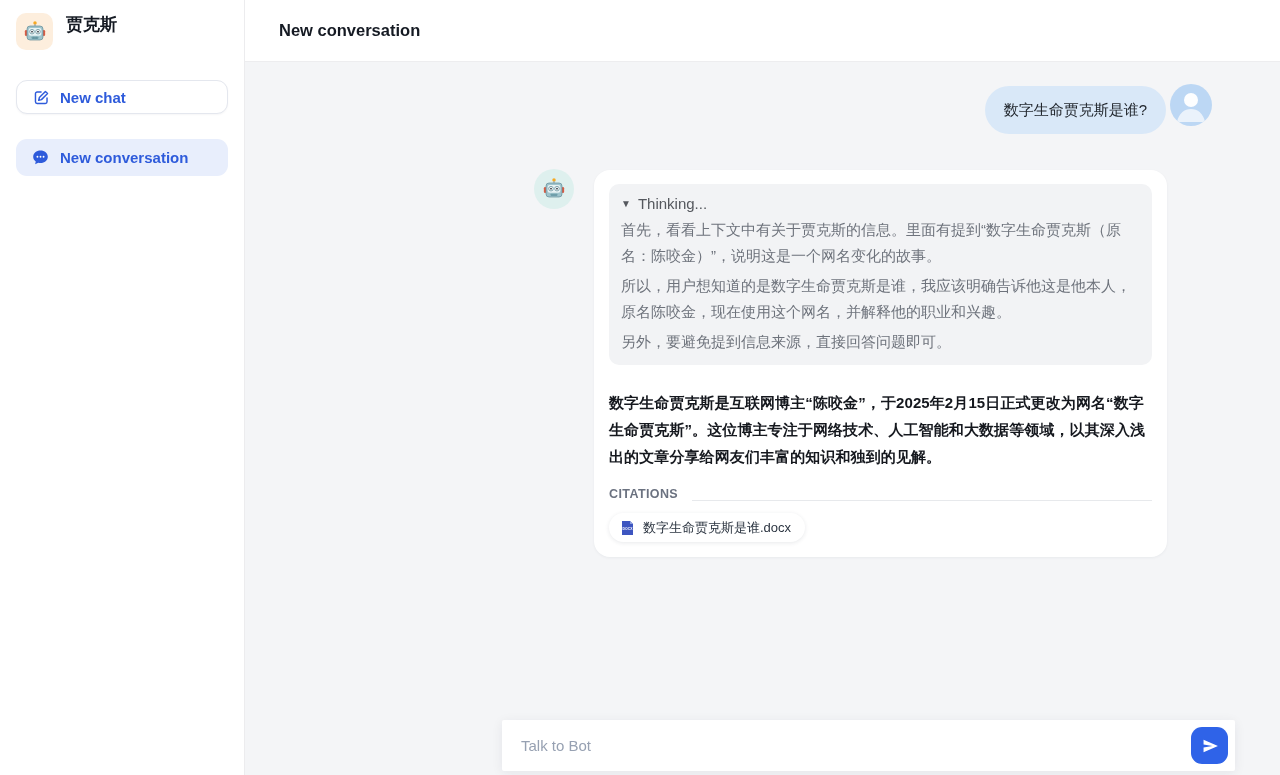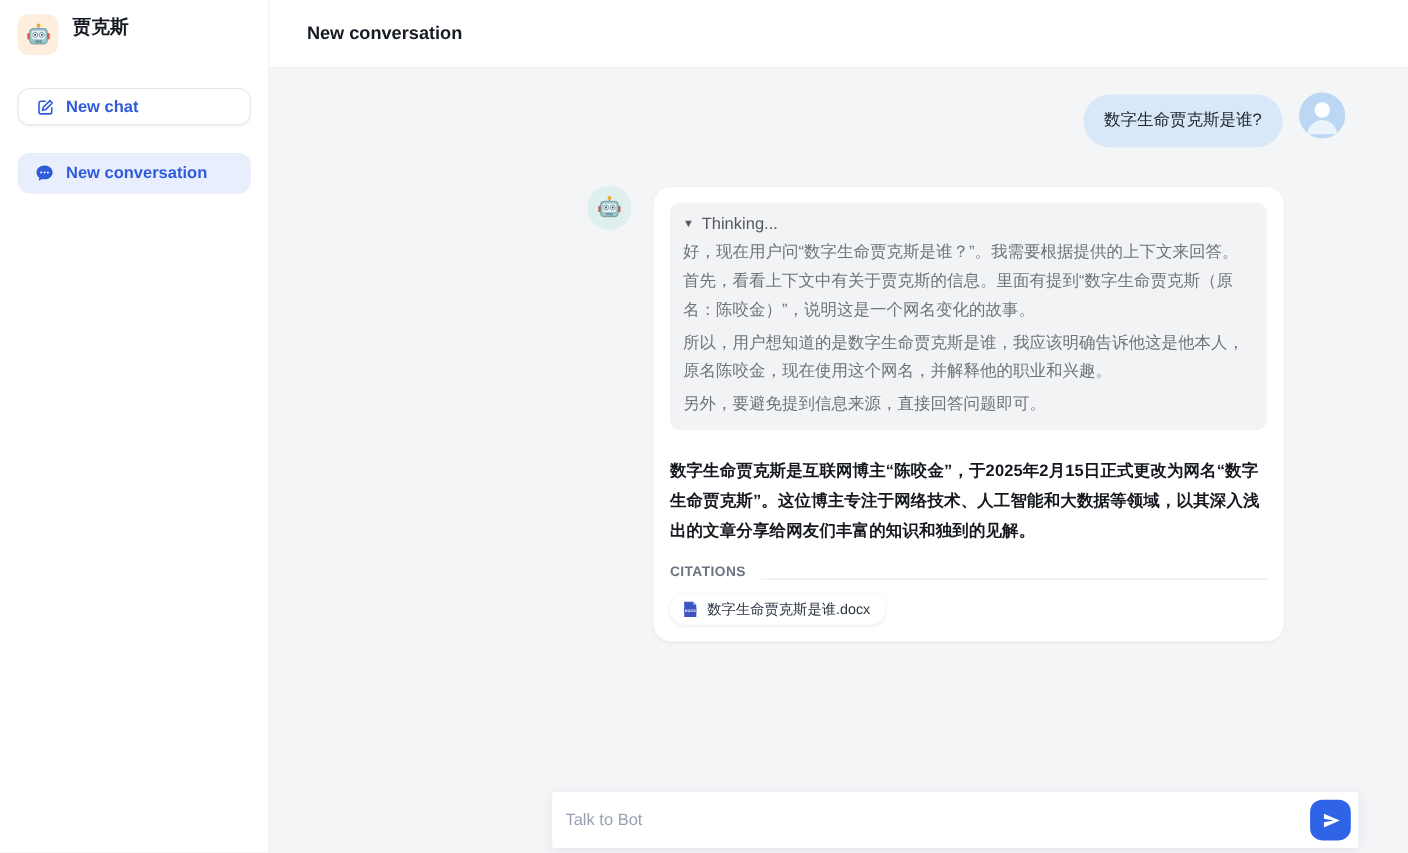--- a/index.html
+++ b/index.html
@@ -19,21 +19,21 @@
   .conv-item { display:flex; align-items:center; gap:11px; width:100%; height:37px; background:#e8eefc;
       border-radius:11px; padding:0 16px; color:#2e5bdb; font-size:15px; font-weight:600; cursor:pointer; }
 
   
   .main { flex:1; display:flex; flex-direction:column; min-width:0; }
   .topbar { height:62px; background:#fff; border-bottom:1px solid #ededef; display:flex; align-items:center; padding-left:34px; flex-shrink:0; }
   .topbar-title { font-size:16.5px; font-weight:700; color:#151a23; }
   .chat { position:relative; flex:1; background:#f4f5f7; }
 
   
-  .user-row { position:absolute; top:24px; right:57px; display:flex; align-items:flex-start; gap:15px; }
+  .user-row { position:absolute; top:24px; right:68px; display:flex; align-items:flex-start; gap:4px; }
   .user-bubble { background:#d9e8f8; border-radius:24px; padding:13px 19px; font-size:15px; color:#22272e; line-height:22px; }
   .user-avatar { width:42px; height:42px; border-radius:50%; background:#bcd7f4; overflow:hidden; flex-shrink:0; margin-top:-2px; }
 
   
   .bot-row { position:absolute; top:107px; left:289px; display:flex; align-items:flex-start; gap:20px; }
   .bot-avatar { width:40px; height:40px; border-radius:50%; background:#def0ee; display:flex; align-items:center; justify-content:center; flex-shrink:0; }
   .bot-card { width:573px; background:#fff; border-radius:16px; padding:14px 15px 15px; box-shadow:0 1px 3px rgba(25,35,60,.05); margin-top:1px; }
 
   .thinking-block { background:#f2f3f5; border-radius:10px; padding:7px 12px 10px; font-size:15px; line-height:26px; color:#6e737c; }
   .thinking-head { display:flex; align-items:center; gap:7px; color:#55585e; font-size:15px; line-height:26px; cursor:pointer; user-select:none; }
@@ -46,21 +46,21 @@
   .citations { margin-top:17px; }
   .cit-head { display:flex; align-items:flex-end; gap:14px; }
   .cit-label { font-size:12.5px; font-weight:600; color:#6b7280; letter-spacing:.4px; }
   .cit-line { flex:1; height:1px; background:#e7e9ec; }
   .citation-list { margin-top:12px; display:flex; gap:10px; }
   .cit-pill { display:inline-flex; align-items:center; gap:8px; height:29px; background:#fff; border-radius:15px;
       padding:0 14px 0 11px; font-size:13px; color:#2b3440; box-shadow:0 1px 4px rgba(25,35,60,.10); cursor:pointer; }
 
   
   .composer { position:absolute; left:257px; bottom:4px; width:733px; height:51px; background:#fff; border-radius:2px;
-      display:flex; align-items:center; padding:0 7px 0 12px; box-shadow:0 2px 12px rgba(25,35,60,.07); }
+      display:flex; align-items:center; padding:0 7px 0 19px; box-shadow:0 2px 12px rgba(25,35,60,.07); }
   .composer input { flex:1; border:none; outline:none; font-size:15px; color:#333a46; background:transparent; font-family:inherit; }
   .composer input::placeholder { color:#97a1b2; }
   .send-btn { width:37px; height:37px; border-radius:11px; background:#2f63e8; border:none; display:flex;
       align-items:center; justify-content:center; cursor:pointer; flex-shrink:0; }
 
   svg { display:block; }
 </style>
 </head>
 <body>
 
@@ -152,21 +152,20 @@
           </span>
         </div>
 
         <div class="bot-card">
           <div class="thinking-block">
             <div class="thinking-head">
               <span class="tri">▼</span>
               <span>Thinking...</span>
             </div>
             <div>
-                <p class="think-p">好，现在用户问“数字生命贾克斯是谁？”。我需要根据提供的上下文来回答。</p>
                 <p class="think-p">首先，看看上下文中有关于贾克斯的信息。里面有提到“数字生命贾克斯（原名：陈咬金）”，说明这是一个网名变化的故事。</p>
                 <p class="think-p gap">所以，用户想知道的是数字生命贾克斯是谁，我应该明确告诉他这是他本人，原名陈咬金，现在使用这个网名，并解释他的职业和兴趣。</p>
                 <p class="think-p gap">另外，要避免提到信息来源，直接回答问题即可。</p>
               </div>
           </div>
 
           <div class="answer">数字生命贾克斯是互联网博主“陈咬金”，于2025年2月15日正式更改为网名“数字生命贾克斯”。这位博主专注于网络技术、人工智能和大数据等领域，以其深入浅出的文章分享给网友们丰富的知识和独到的见解。</div>
 
           <div class="citations">
             <div class="cit-head">

